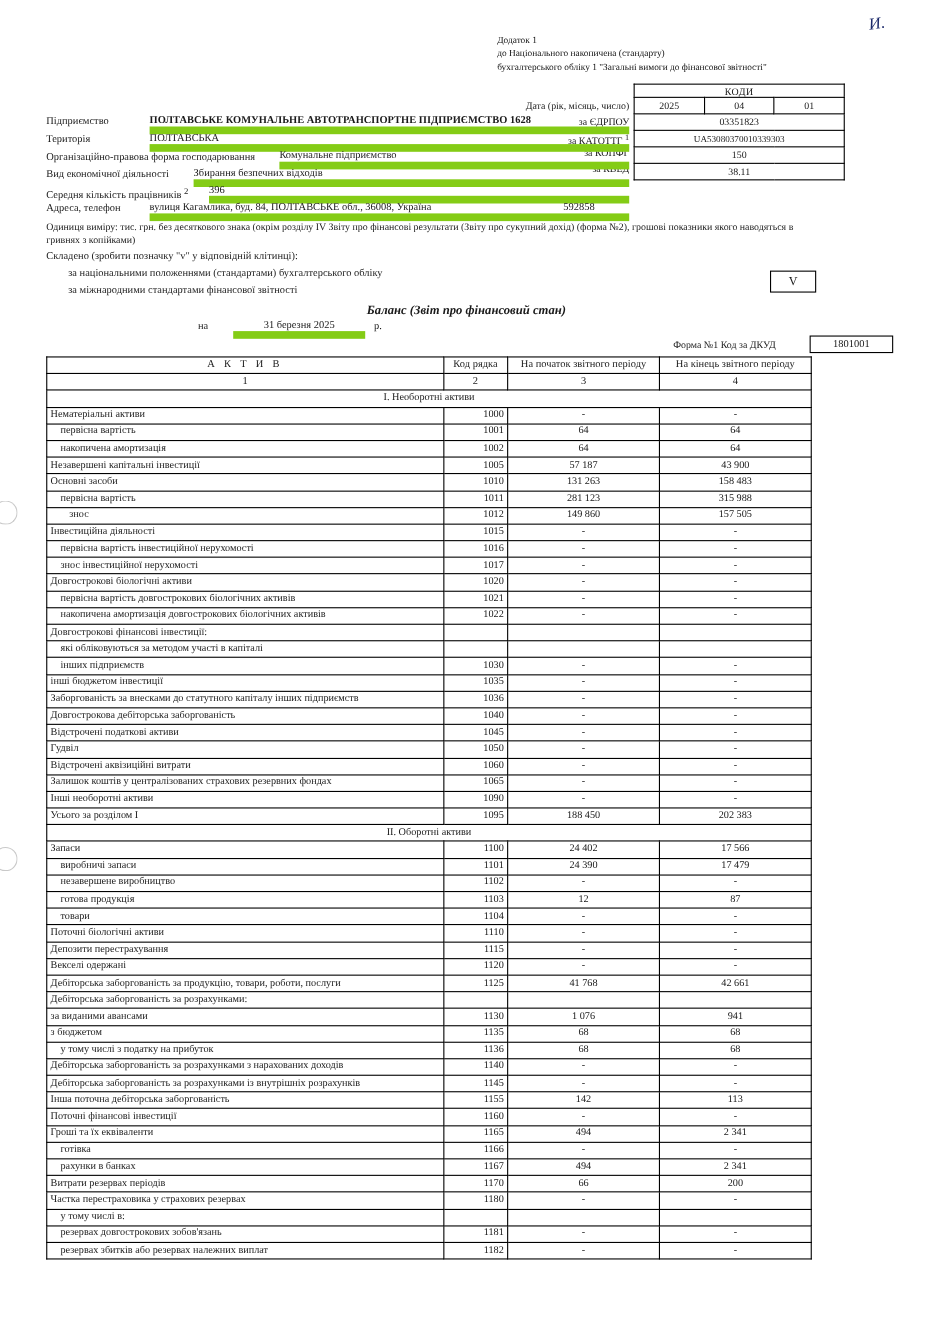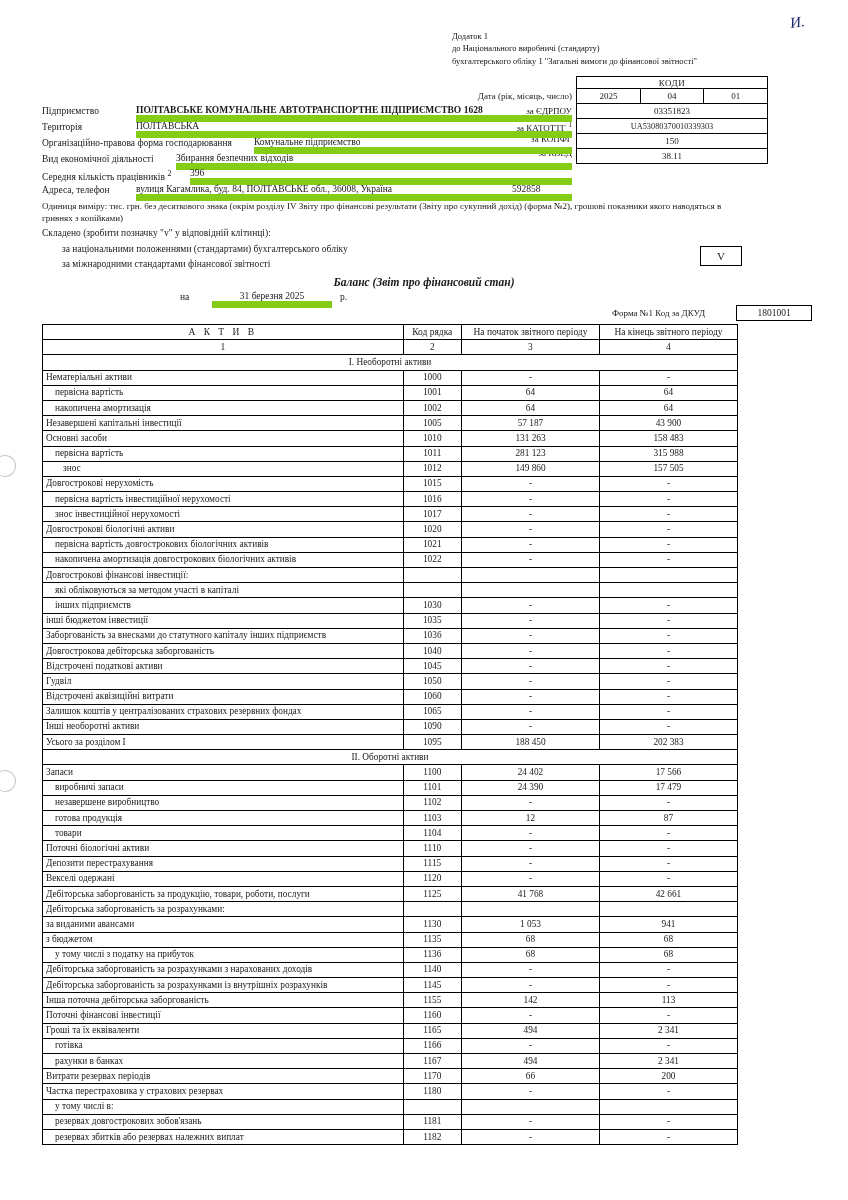--- a/index.html
+++ b/index.html
@@ -140,21 +140,21 @@
     height: 14.2px;
     line-height: 13px;
     vertical-align: middle;
     font-weight: normal;
   }
   table.main th {
     text-align: center;
     font-size: 9.5px;
   }
   .c-name { width: 400px; text-align: left; }
-  .c-code { width: 58px; text-align: center; }
+  .c-code { width: 58px; text-align: right; }
   .c-val  { width: 153px; text-align: center; }
   .sect {
     text-align: center;
     font-weight: bold;
   }
   .ind1 { padding-left: 12px !important; }
   .ind2 { padding-left: 20px !important; }
   .tot { font-weight: bold; }
   .hdr-act { font-weight: bold; letter-spacing: 3px; text-align: center; }
   
@@ -174,21 +174,21 @@
 
 <div class="page">
 
   <div class="hole" style="top:455px"></div>
   <div class="hole" style="top:770px"></div>
 
   <div class="pen-mark">И.</div>
 
   <div class="hdr-note">
     <div>Додаток 1</div>
-    <div>до Національного виробничі (стандарту)</div>
+    <div>до Національного накопичена (стандарту)</div>
     <div>бухгалтерського обліку 1 "Загальні вимоги до фінансової звітності"</div>
   </div>
 
   <div class="codes-wrap">
     <div class="codes-title">КОДИ</div>
     <table class="codes">
       <tbody>
           <tr>
         <td style="width:64px">2025</td>
         <td style="width:64px">04</td>
@@ -310,21 +310,21 @@
           <td class="c-val">281 123</td>
           <td class="c-val">315 988</td>
         </tr>
         <tr>
           <td class="c-name ind2">знос</td>
           <td class="c-code">1012</td>
           <td class="c-val">149 860</td>
           <td class="c-val">157 505</td>
         </tr>
         <tr>
-          <td class="c-name">Довгострокові нерухомість</td>
+          <td class="c-name">Інвестиційна діяльності</td>
           <td class="c-code">1015</td>
           <td class="c-val">-</td>
           <td class="c-val">-</td>
         </tr>
         <tr>
           <td class="c-name ind1">первісна вартість інвестиційної нерухомості</td>
           <td class="c-code">1016</td>
           <td class="c-val">-</td>
           <td class="c-val">-</td>
         </tr>
@@ -483,21 +483,21 @@
         </tr>
         <tr>
           <td class="c-name">Дебіторська заборгованість за розрахунками:</td>
           <td class="c-code"></td>
           <td class="c-val"></td>
           <td class="c-val"></td>
         </tr>
         <tr>
           <td class="c-name">за виданими авансами</td>
           <td class="c-code">1130</td>
-          <td class="c-val">1 053</td>
+          <td class="c-val">1 076</td>
           <td class="c-val">941</td>
         </tr>
         <tr>
           <td class="c-name">з бюджетом</td>
           <td class="c-code">1135</td>
           <td class="c-val">68</td>
           <td class="c-val">68</td>
         </tr>
         <tr>
           <td class="c-name ind1">у тому числі з податку на прибуток</td>

